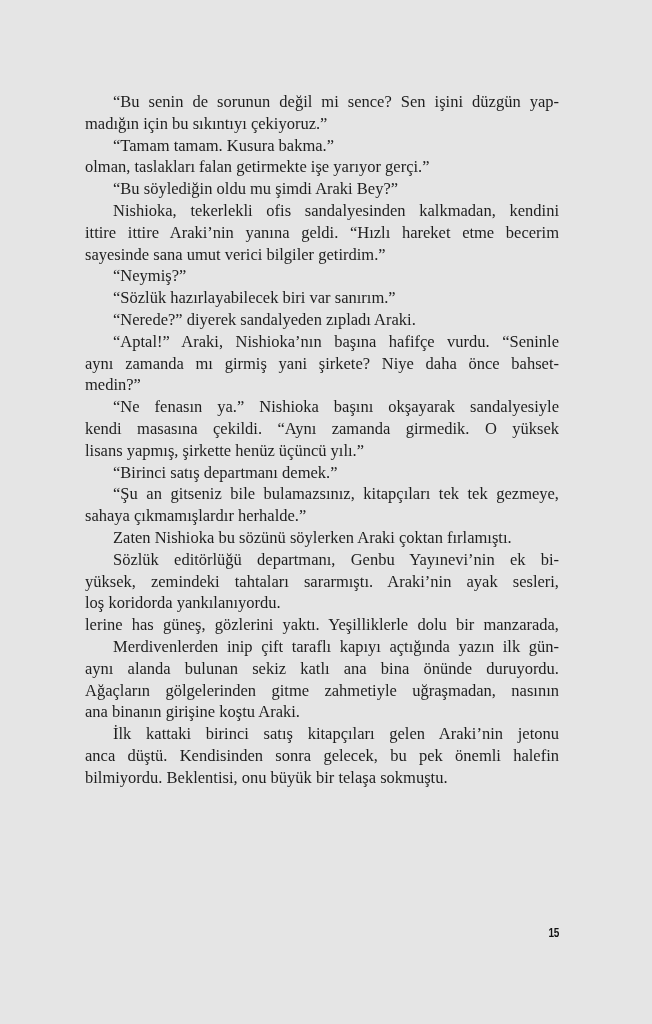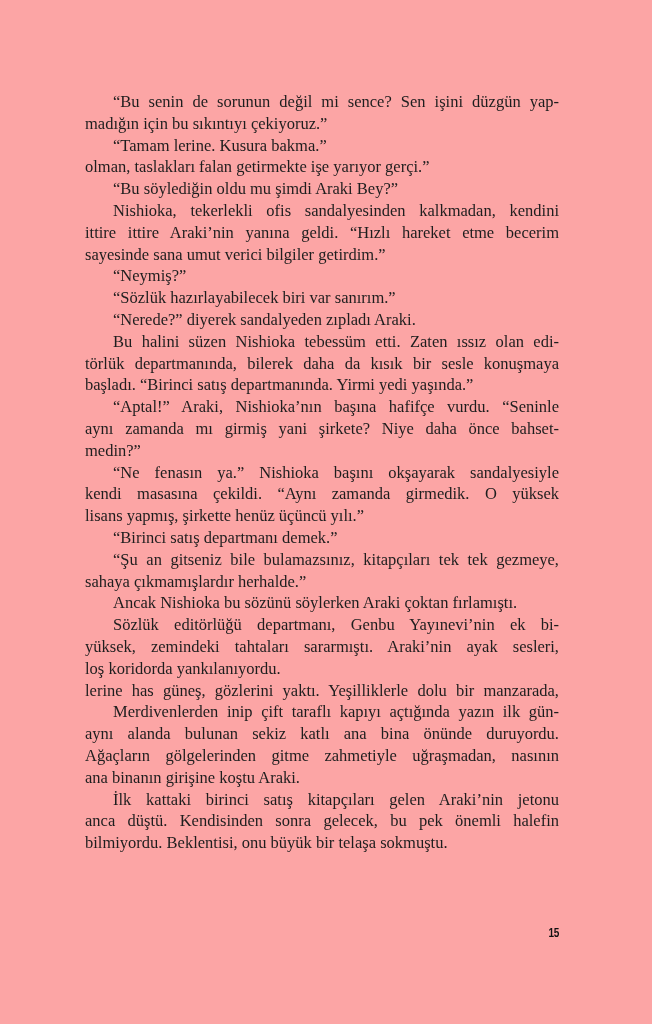--- a/index.html
+++ b/index.html
@@ -4,21 +4,21 @@
 <style>
   html, body {
     margin: 0;
     padding: 0;
     background: #ffffff;
   }
   .page {
     position: relative;
     width: 652px;
     height: 1024px;
-    background: #fca5a5;
+    background: #e5e5e5;
     overflow: hidden;
   }
   .text-block {
     position: absolute;
     left: 85px;
     top: 91px;
     width: 474px;
     font-family: "Liberation Serif", "DejaVu Serif", serif;
     font-size: 16.5px;
     line-height: 21.8px;
@@ -58,21 +58,21 @@
 </head>
 <body>
 
 <div class="page">
   <div class="text-block" id="text-block">
       <p class="paragraph">
         <span class="line first">“Bu senin de sorunun değil mi sence? Sen işini düzgün yap-</span>
         <span class="line last">madığın için bu sıkıntıyı çekiyoruz.”</span>
       </p>
       <p class="paragraph">
-        <span class="line first last">“Tamam lerine. Kusura bakma.”</span>
+        <span class="line first last">“Tamam tamam. Kusura bakma.”</span>
       </p>
       <p class="paragraph">
         <span class="line last">olman, taslakları falan getirmekte işe yarıyor gerçi.”</span>
       </p>
       <p class="paragraph">
         <span class="line first last">“Bu söylediğin oldu mu şimdi Araki Bey?”</span>
       </p>
       <p class="paragraph">
         <span class="line first">Nishioka, tekerlekli ofis sandalyesinden kalkmadan, kendini</span>
         <span class="line">ittire ittire Araki’nin yanına geldi. “Hızlı hareket etme becerim</span>
@@ -81,43 +81,38 @@
       <p class="paragraph">
         <span class="line first last">“Neymiş?”</span>
       </p>
       <p class="paragraph">
         <span class="line first last">“Sözlük hazırlayabilecek biri var sanırım.”</span>
       </p>
       <p class="paragraph">
         <span class="line first last">“Nerede?” diyerek sandalyeden zıpladı Araki.</span>
       </p>
       <p class="paragraph">
-        <span class="line first">Bu halini süzen Nishioka tebessüm etti. Zaten ıssız olan edi-</span>
-        <span class="line">törlük departmanında, bilerek daha da kısık bir sesle konuşmaya</span>
-        <span class="line last">başladı. “Birinci satış departmanında. Yirmi yedi yaşında.”</span>
-      </p>
-      <p class="paragraph">
         <span class="line first">“Aptal!” Araki, Nishioka’nın başına hafifçe vurdu. “Seninle</span>
         <span class="line">aynı zamanda mı girmiş yani şirkete? Niye daha önce bahset-</span>
         <span class="line last">medin?”</span>
       </p>
       <p class="paragraph">
         <span class="line first">“Ne fenasın ya.” Nishioka başını okşayarak sandalyesiyle</span>
         <span class="line">kendi masasına çekildi. “Aynı zamanda girmedik. O yüksek</span>
         <span class="line last">lisans yapmış, şirkette henüz üçüncü yılı.”</span>
       </p>
       <p class="paragraph">
         <span class="line first last">“Birinci satış departmanı demek.”</span>
       </p>
       <p class="paragraph">
         <span class="line first">“Şu an gitseniz bile bulamazsınız, kitapçıları tek tek gezmeye,</span>
         <span class="line last">sahaya çıkmamışlardır herhalde.”</span>
       </p>
       <p class="paragraph">
-        <span class="line first last">Ancak Nishioka bu sözünü söylerken Araki çoktan fırlamıştı.</span>
+        <span class="line first last">Zaten Nishioka bu sözünü söylerken Araki çoktan fırlamıştı.</span>
       </p>
       <p class="paragraph">
         <span class="line first">Sözlük editörlüğü departmanı, Genbu Yayınevi’nin ek bi-</span>
         <span class="line">yüksek, zemindeki tahtaları sararmıştı. Araki’nin ayak sesleri,</span>
         <span class="line last">loş koridorda yankılanıyordu.</span>
       </p>
       <p class="paragraph">
         <span class="line">lerine has güneş, gözlerini yaktı. Yeşilliklerle dolu bir manzarada,</span>
         <span class="line first">Merdivenlerden inip çift taraflı kapıyı açtığında yazın ilk gün-</span>
         <span class="line">aynı alanda bulunan sekiz katlı ana bina önünde duruyordu.</span>

